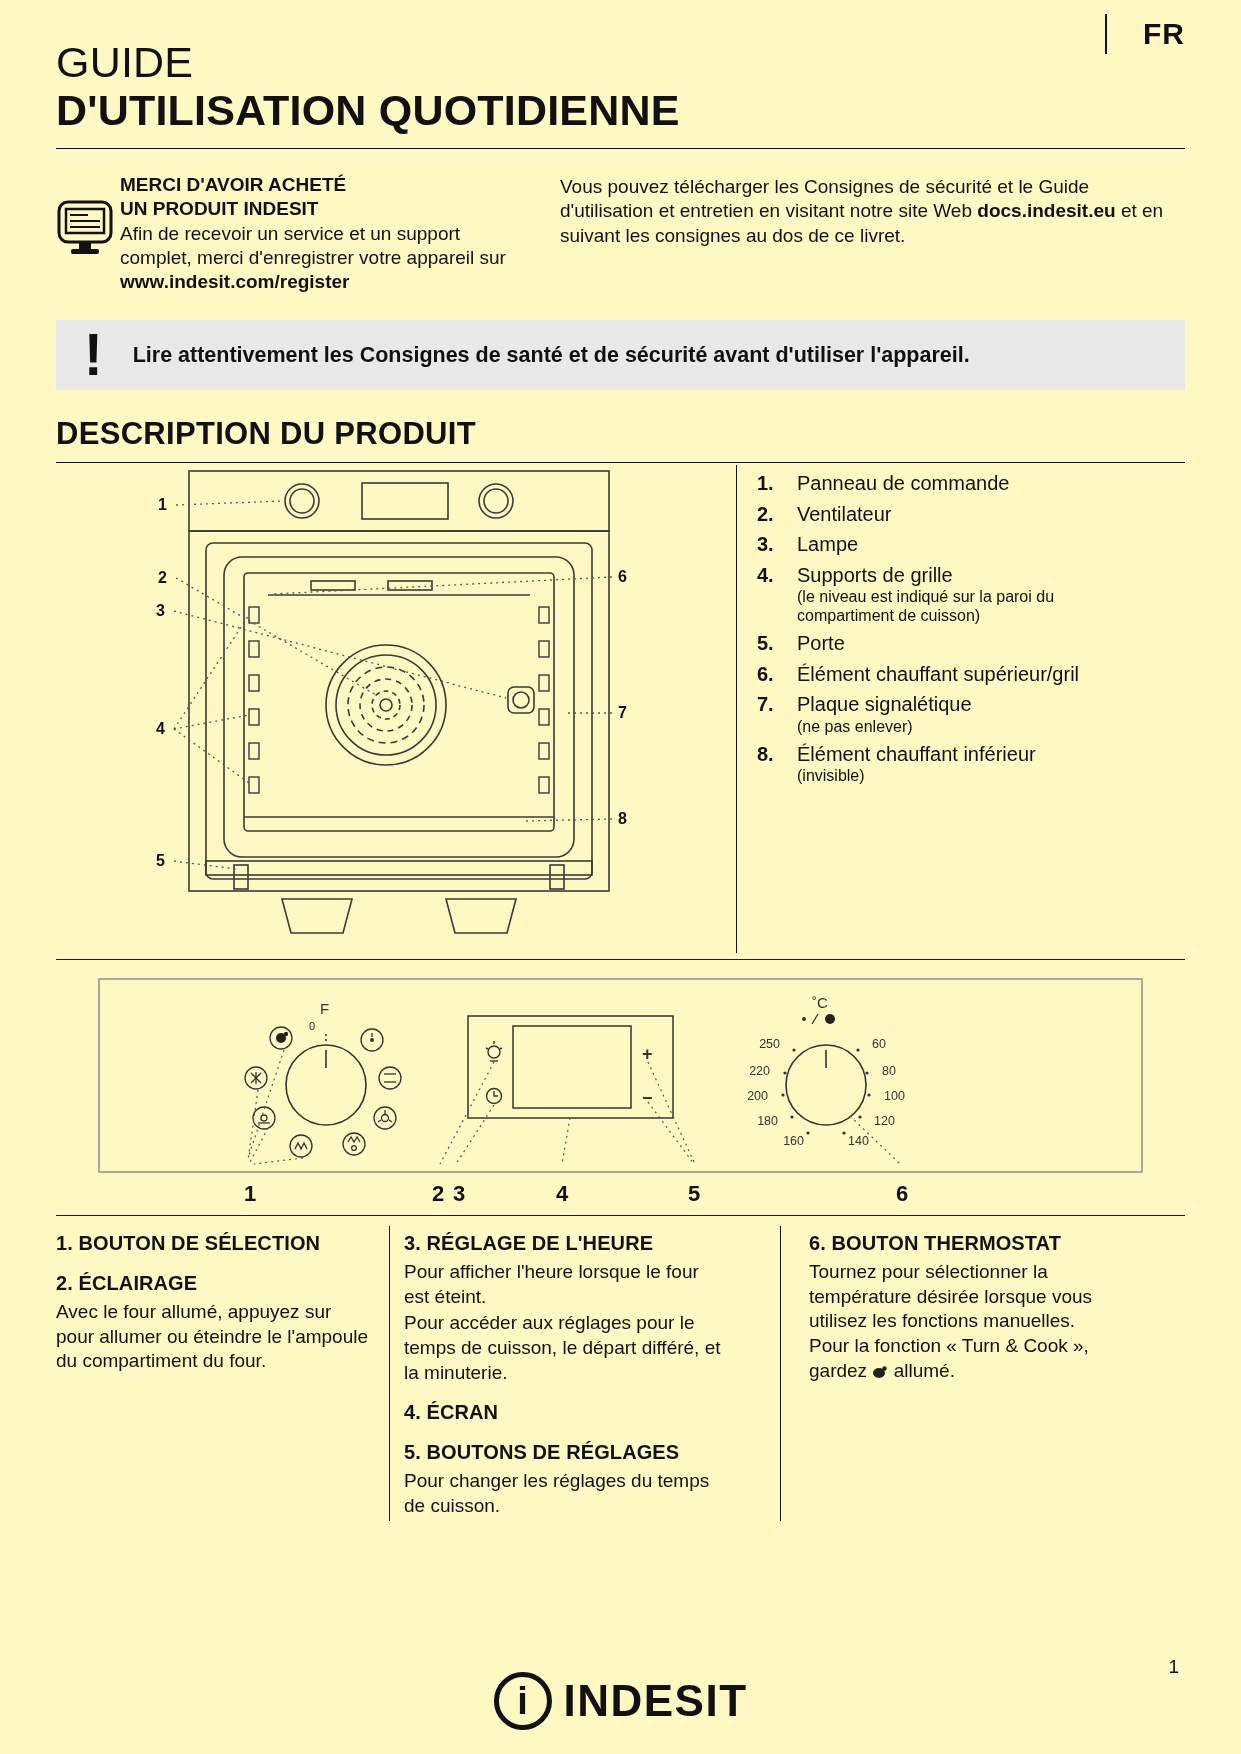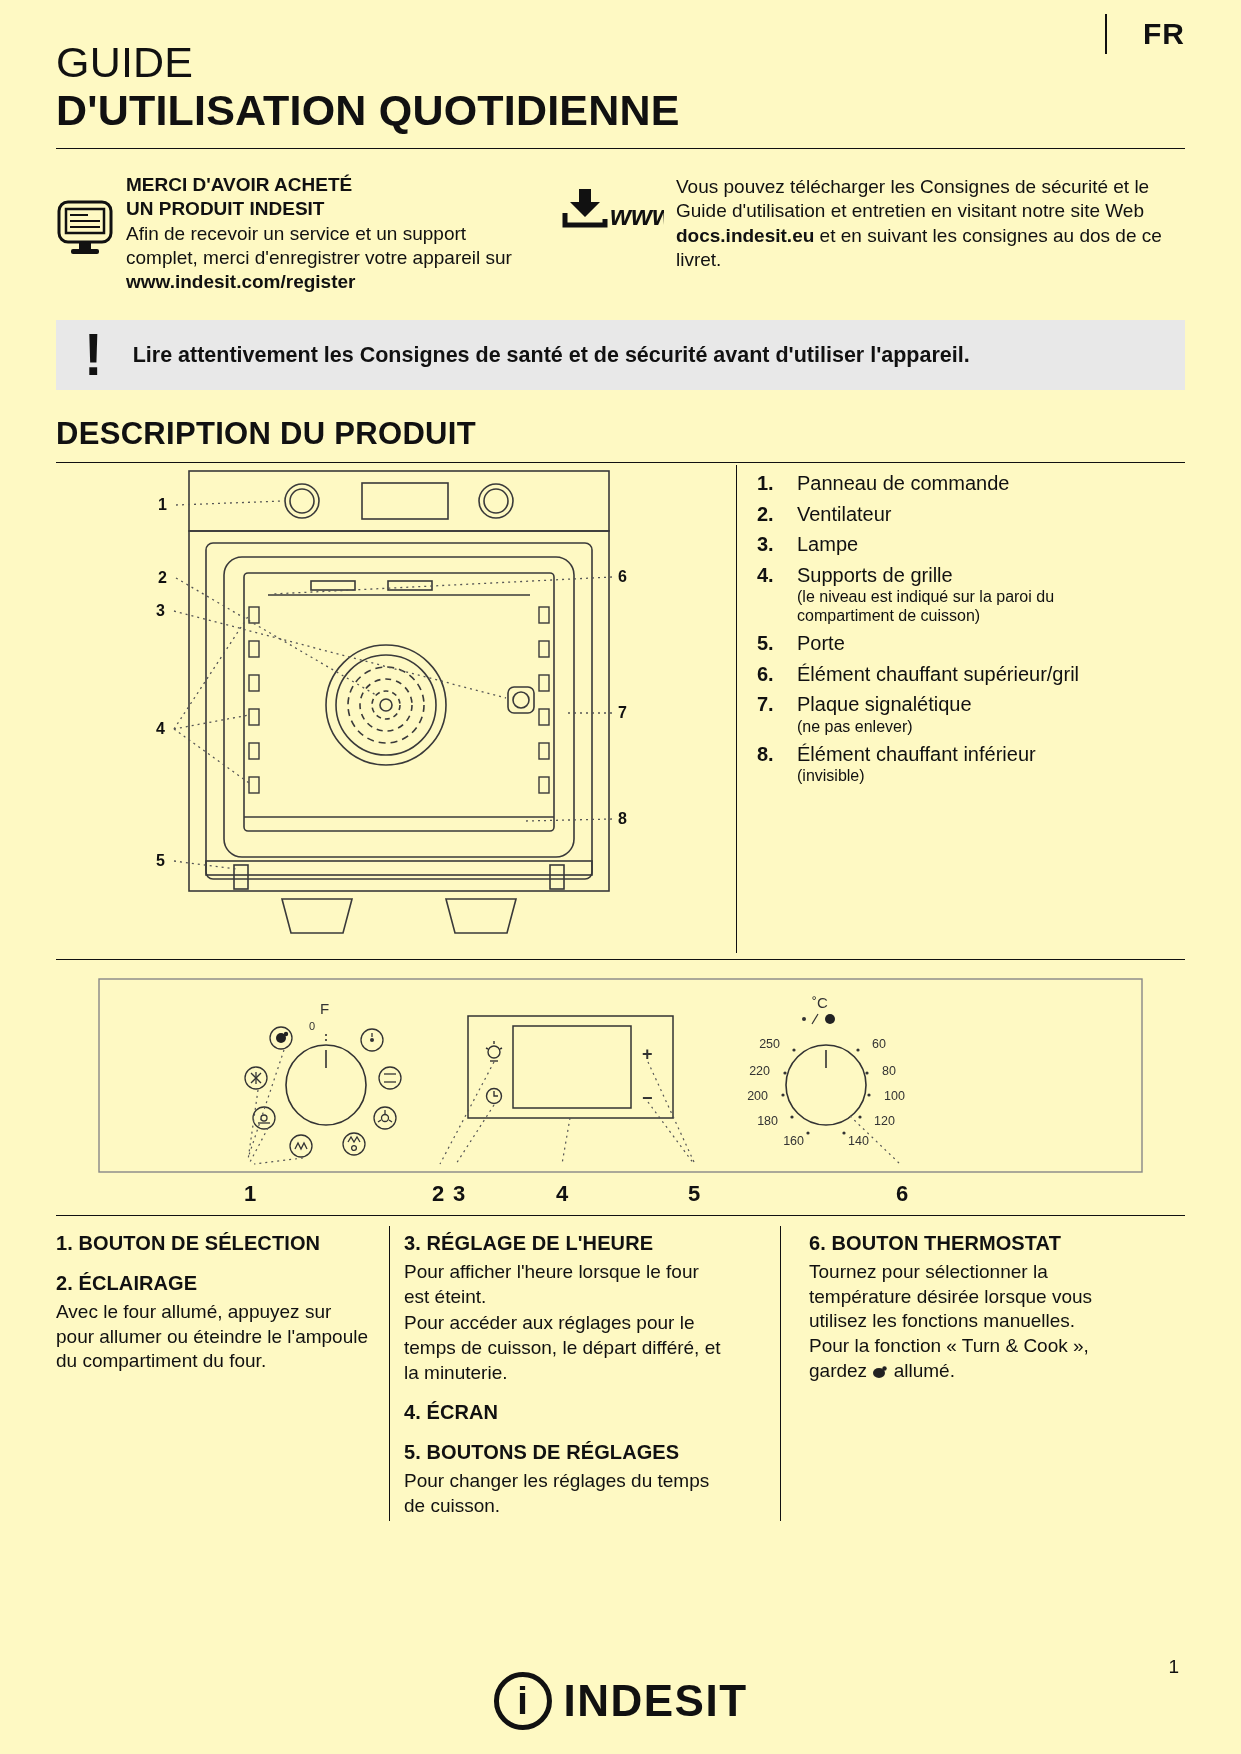--- a/index.html
+++ b/index.html
@@ -13,21 +13,21 @@
 
   .doc-title { padding-top:38px; font-size:43px; line-height:1.12; letter-spacing:0.2px; }
   .doc-title .t1 { font-weight:400; display:block; }
   .doc-title .t2 { font-weight:700; display:block; }
 
   .rule { border:none; border-top:1.5px solid #111; margin:0; }
   .title-rule { margin-top:14px; }
 
   
   .intro { display:flex; margin-top:24px; gap:26px; }
-  .intro-left { display:flex; gap:12px; width:478px; flex:none; }
+  .intro-left { display:flex; gap:6px; width:478px; flex:none; }
   .register-icon { flex:none; padding-top:26px; }
   .intro-left-text { font-size:19px; line-height:1.27; }
   .b { font-weight:bold; }
   .intro-right { display:flex; gap:12px; flex:1; }
   .www-icon { flex:none; padding-top:14px; }
   .intro-right-text { font-size:19px; line-height:1.27; padding-top:2px; }
 
   
   .warning-banner { margin-top:26px; background:#e8e8e8; display:flex; align-items:center; gap:30px; padding:10px 28px; min-height:56px; box-sizing:border-box; }
   .warning-mark { font-size:56px; font-weight:900; line-height:0.9; transform:scaleY(1.05); }
@@ -101,27 +101,20 @@
           <rect x="15" y="50" width="28" height="5" rx="2" fill="#111"></rect>
         </svg>
       </div>
       <div class="intro-left-text">
         <span class="b">MERCI D'AVOIR ACHETÉ</span><br>
         <span class="b">UN PRODUIT INDESIT</span><br>
         <span>Afin de recevoir un service et un support complet, merci d'enregistrer votre appareil sur </span><span class="b">www.indesit.com/register</span>
       </div>
     </div>
     <div class="intro-right">
-      <div class="www-icon">
-        <svg width="104" height="48" viewBox="0 0 104 48">
-          <path d="M19 2 h12 v13 h9 L25 30 10 15 h9 z" fill="#111"></path>
-          <path d="M5 26 v12 h40 v-6" fill="none" stroke="#111" stroke-width="5"></path>
-          <text x="50" y="38" font-size="27" font-weight="bold" font-style="italic" fill="#111">www</text>
-        </svg>
-      </div>
       <div class="intro-right-text">
         <span>Vous pouvez télécharger les Consignes de sécurité et le Guide d'utilisation et entretien en visitant notre site Web </span><span class="b">docs.indesit.eu</span><span> et en suivant les consignes au dos de ce livret.</span>
       </div>
     </div>
   </div>
 
   <div class="warning-banner">
     <div class="warning-mark">!</div>
     <div class="warning-text">Lire attentivement les Consignes de santé et de sécurité avant d'utiliser l'appareil.</div>
   </div>

